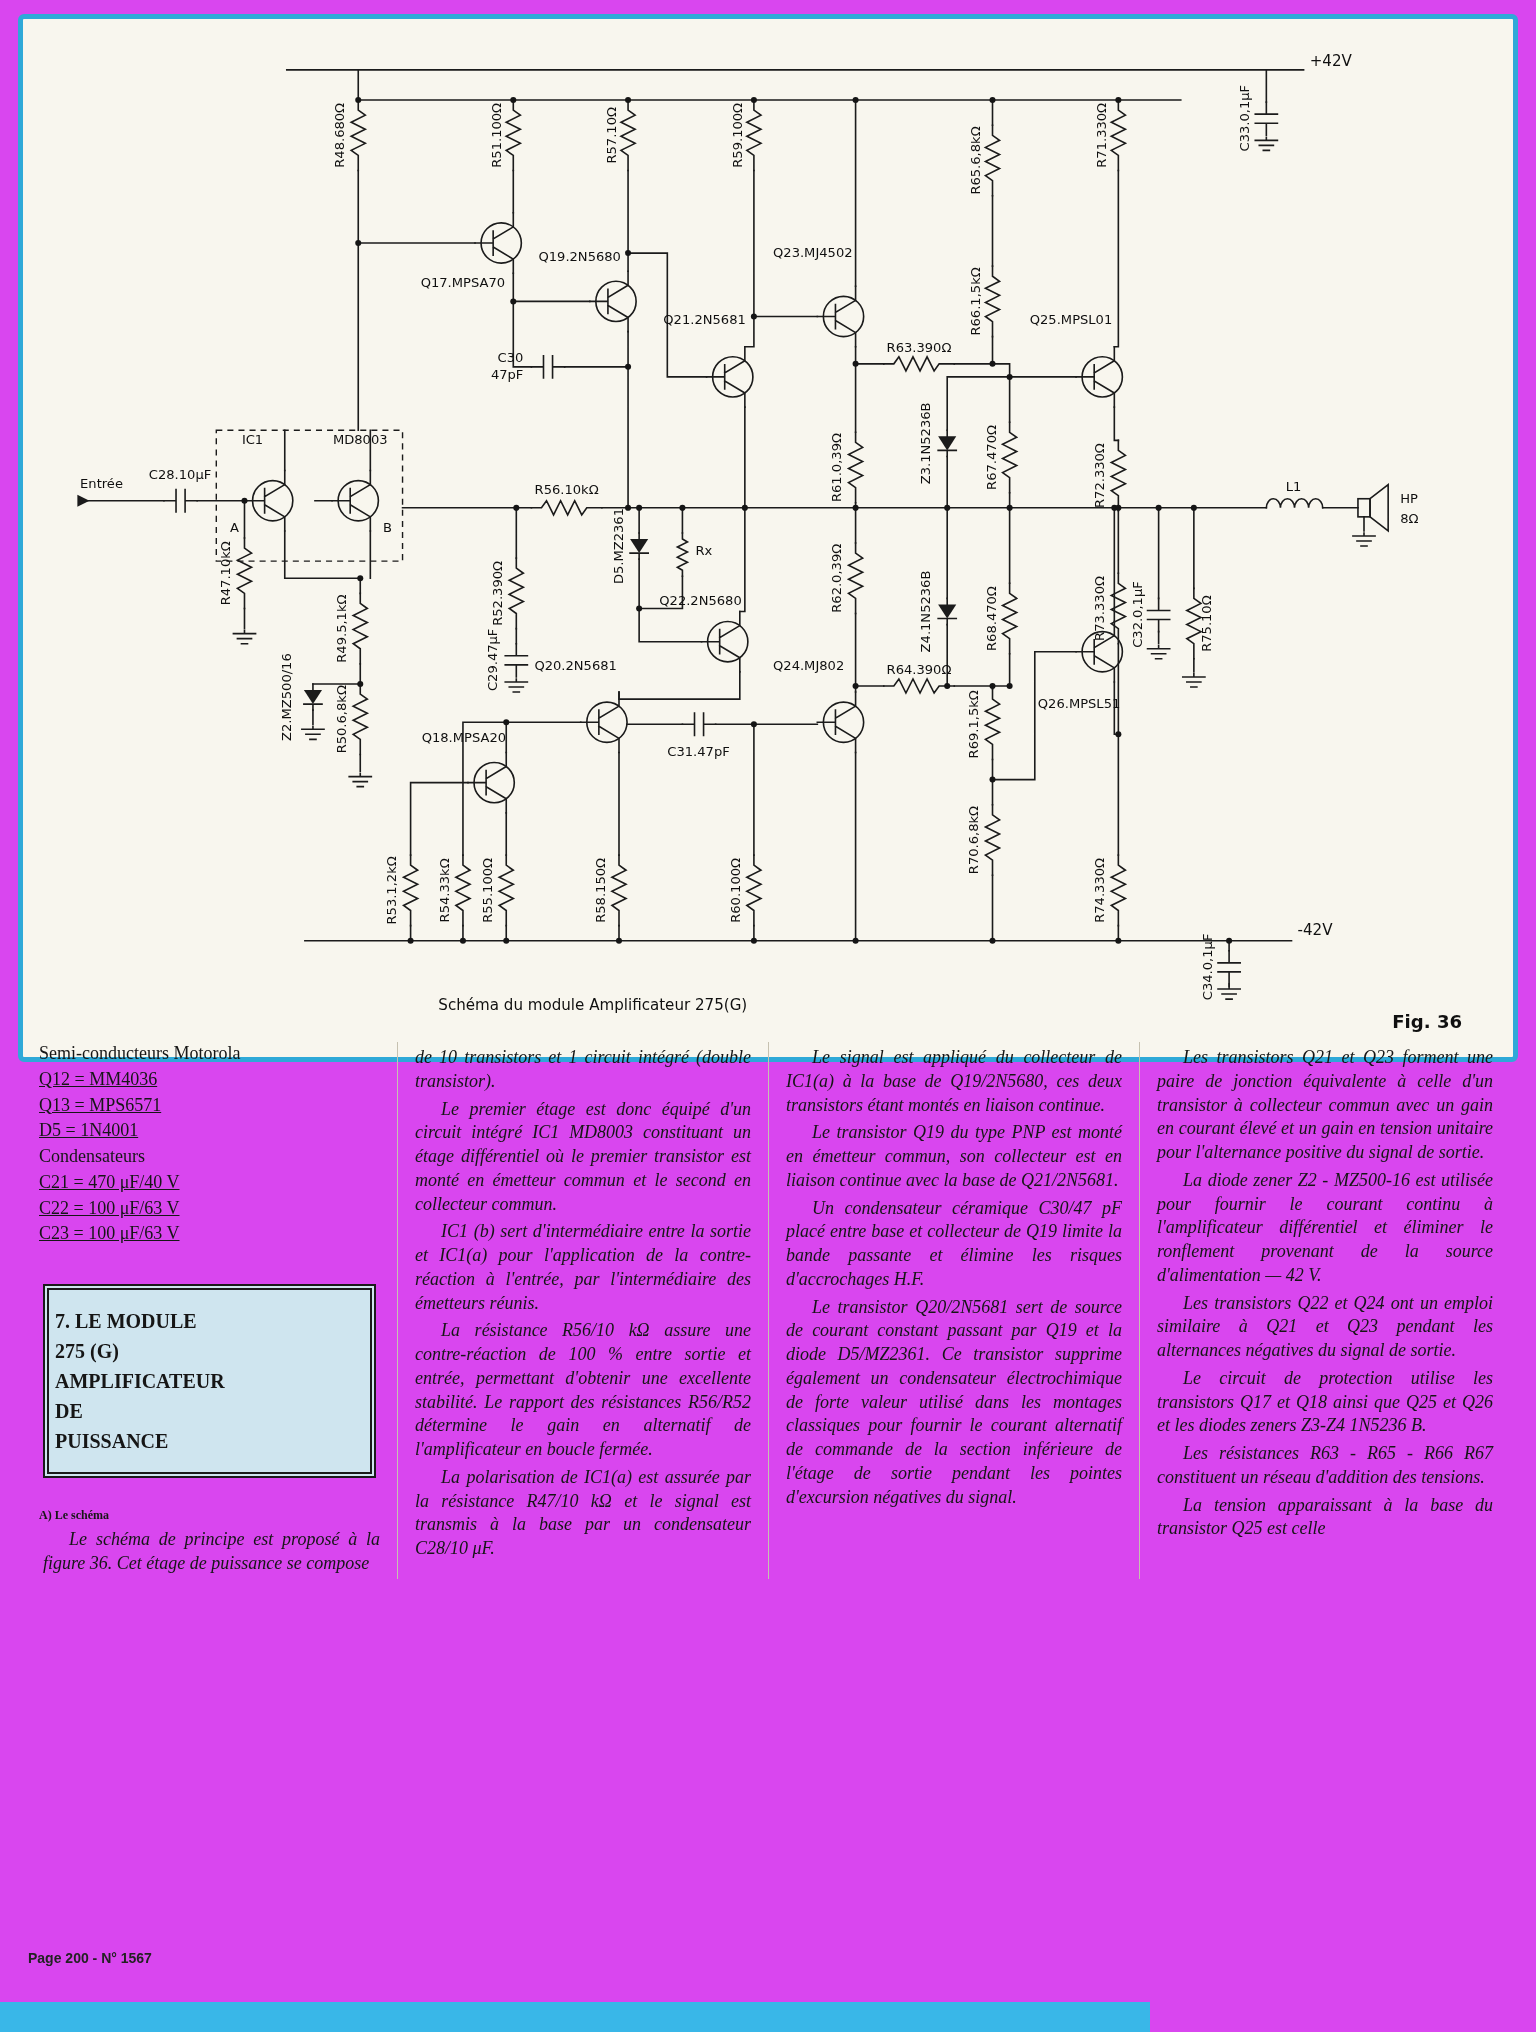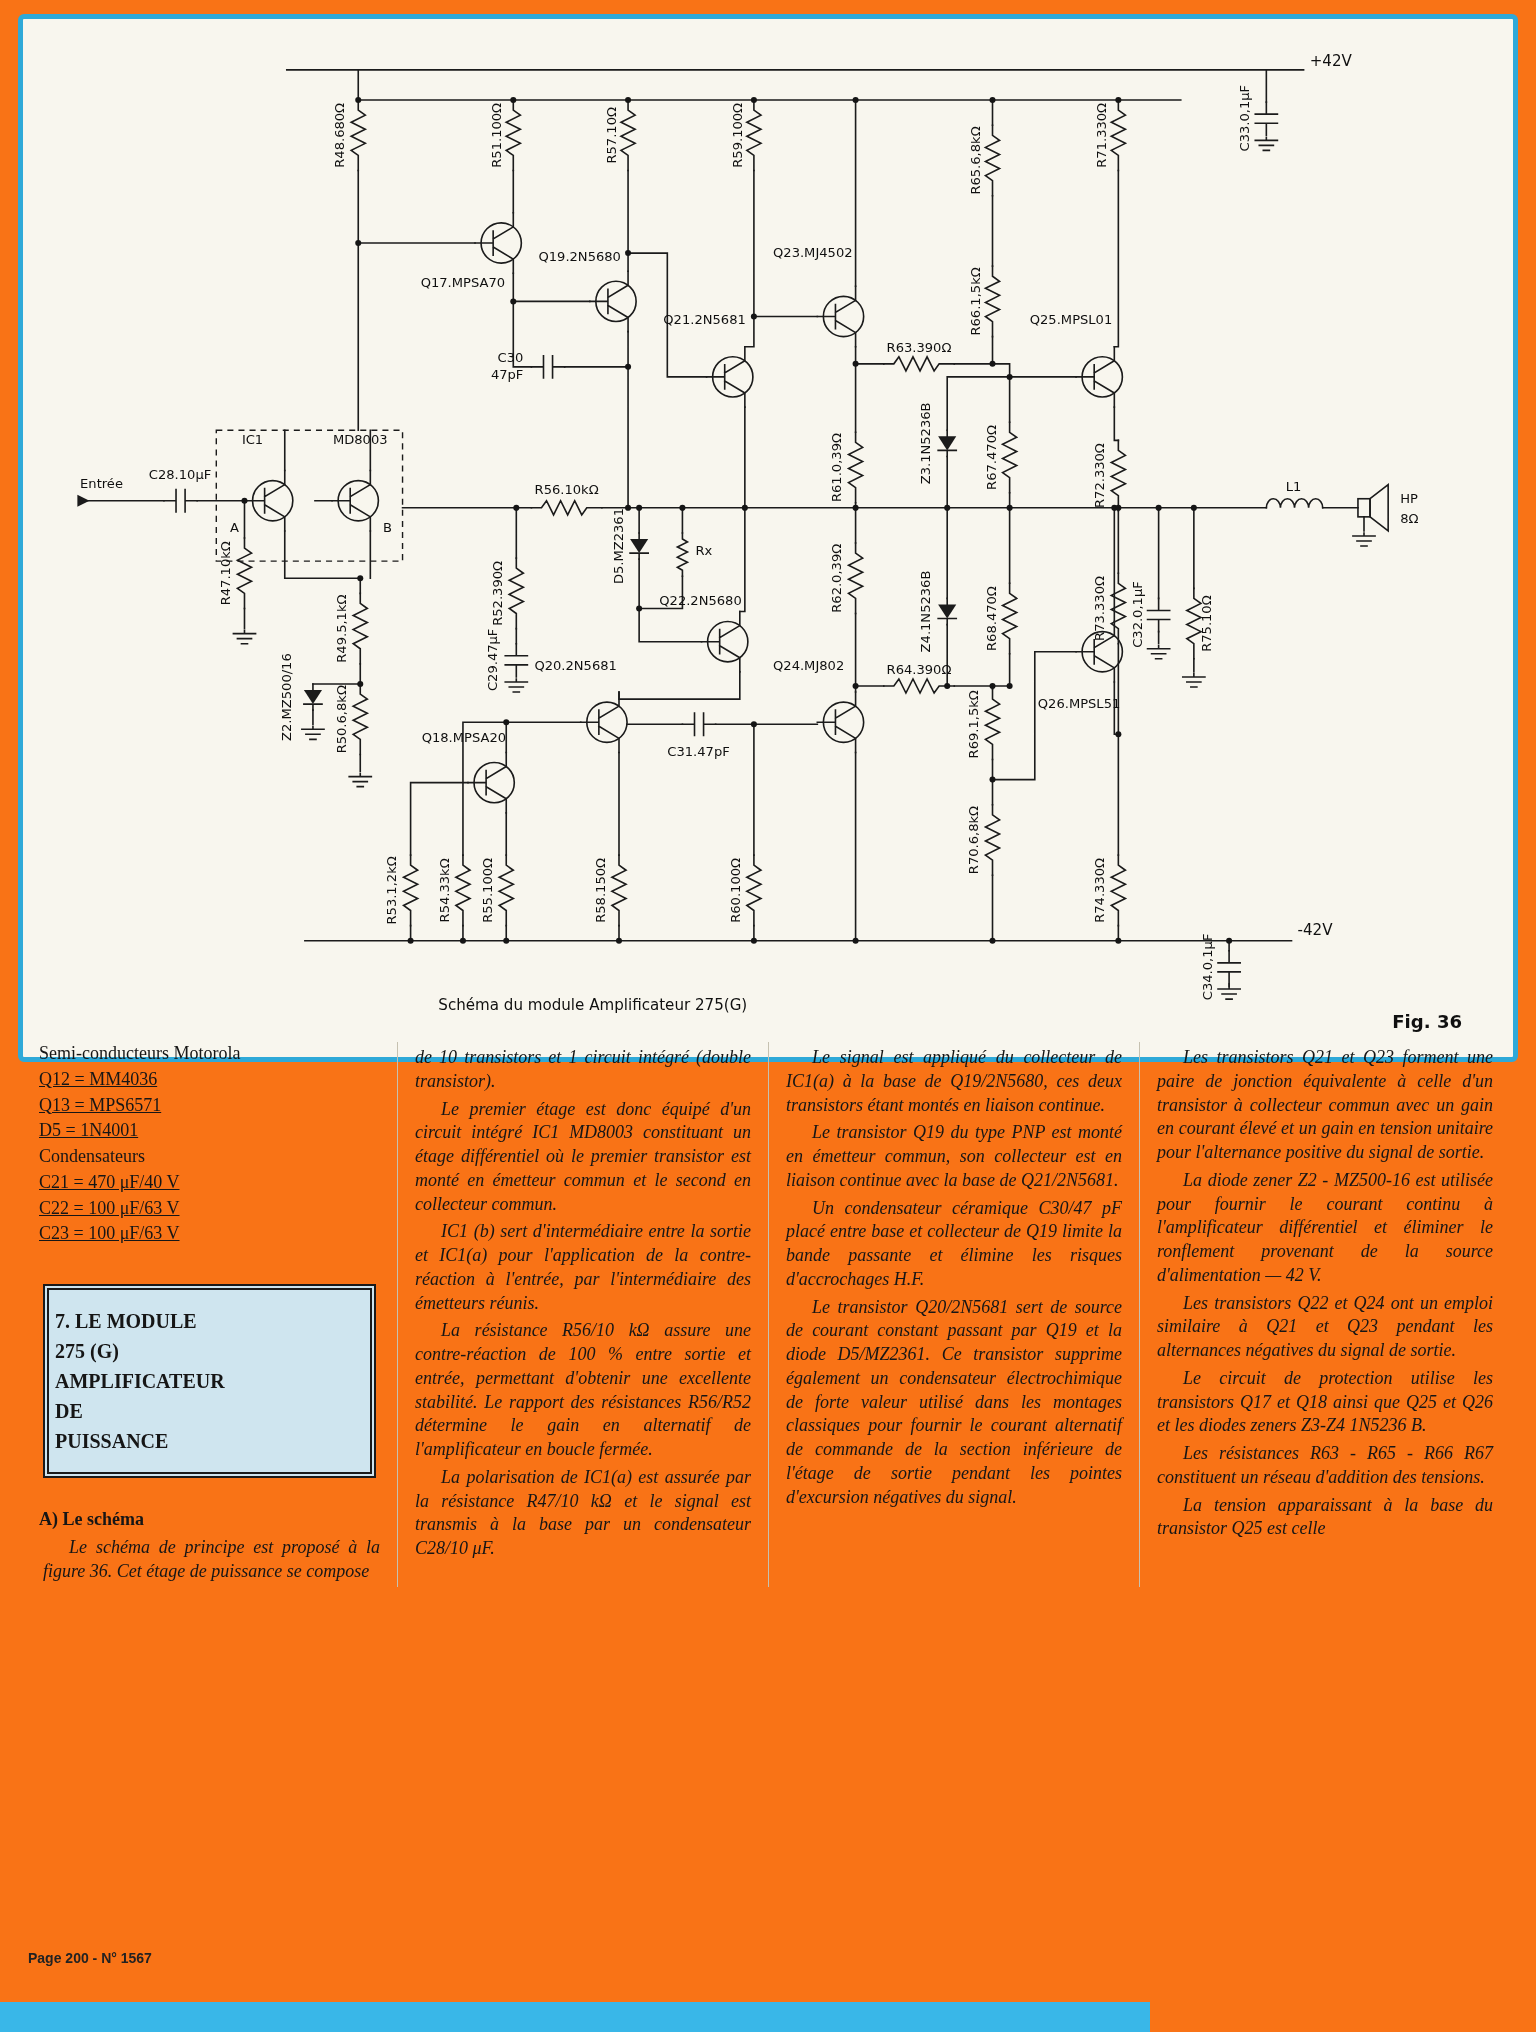--- a/index.html
+++ b/index.html
@@ -1,36 +1,36 @@
 <!DOCTYPE html>
 <html><head>
 <meta charset="utf-8">
 <style>
   html,body{margin:0;padding:0;background:#d8d4c6;}
-  .page{position:relative;width:1536px;height:2032px;background:#f97316;overflow:hidden;
+  .page{position:relative;width:1536px;height:2032px;background:#d946ef;overflow:hidden;
         font-family:"Liberation Serif",serif;color:#161616;}
   
   .schematic-frame{position:absolute;left:18px;top:14px;width:1500px;height:1048px;
         border:5px solid #2fa9d8;border-radius:6px;background:#f8f6ee;box-sizing:border-box;}
   .schematic-frame svg{display:block;width:100%;height:100%;}
   .wr{stroke:#1b1b1b;stroke-width:1.6;fill:none;stroke-linecap:square;}
   .fl{fill:#1b1b1b;stroke:none;}
   .dot{fill:#151515;stroke:none;}
   .lb{font-family:"DejaVu Sans",sans-serif;font-size:13px;fill:#101010;}
   .lb-big{font-family:"DejaVu Sans",sans-serif;font-size:15px;fill:#101010;}
   .lb-fig{font-family:"DejaVu Sans",sans-serif;font-size:18px;font-weight:bold;fill:#101010;}
   .dash{stroke:#1b1b1b;stroke-width:1.4;fill:none;stroke-dasharray:6 5;}
   
   .article{position:absolute;left:0;top:1042px;width:1536px;padding:0 26px;box-sizing:border-box;
         display:grid;grid-template-columns:repeat(4,1fr);}
   .col{padding:0 13px;text-align:justify;font-size:18px;line-height:1.32;}
   .col + .col{border-left:1px solid #c6c1b0;}
   .col p{margin:4px;text-indent:1.45em;font-style:italic;}
   .col p.noindent{text-indent:0;}
-  .col h4{margin:3px 0 2px 0;font-size:18px;}
+  .col h4{margin:3px 0 2px 0;font-size:12px;}
   .spec-line{text-indent:0;margin:0 0 2px 0;text-decoration:underline;}
   .spec-title{margin:0 0 2px 0;}
   .box-heading{margin:38px 8px 30px 4px;border:6px double #1a1a1a;background:#cfe5ef;
         text-align:left;font-weight:bold;font-size:20px;line-height:1.5;padding:16px 6px;
         white-space:pre-line;}
   .page-footer{position:absolute;left:28px;top:1950px;font-family:"Liberation Sans",sans-serif;
         font-weight:bold;font-size:14px;color:#222;text-align:center;}
   .bottom-strip{position:absolute;left:0;bottom:0;width:1150px;height:30px;background:#39b7e8;}
 </style>
 </head>

